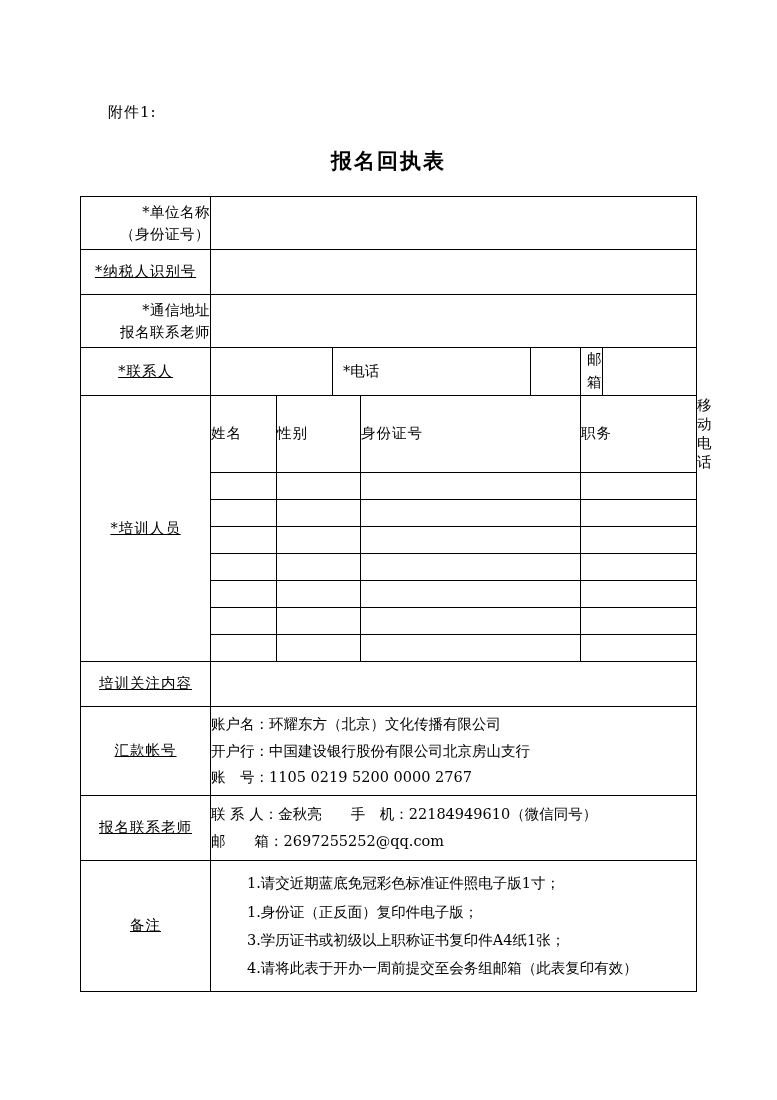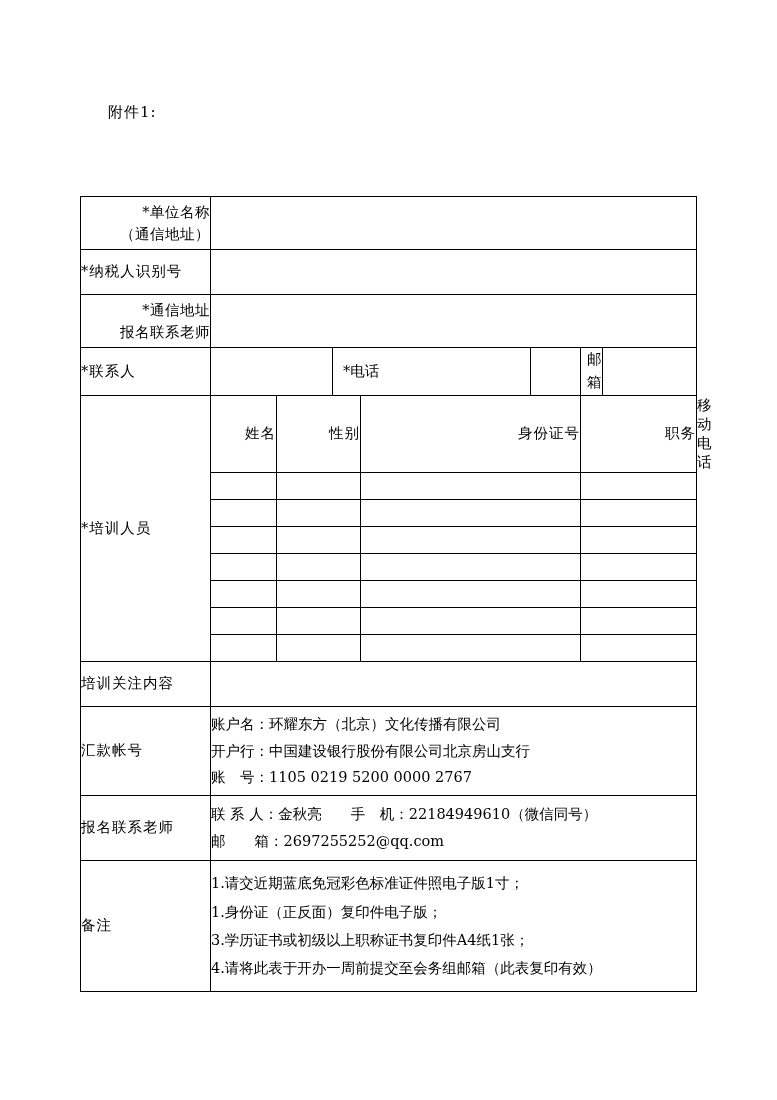--- a/index.html
+++ b/index.html
@@ -46,75 +46,79 @@
     border-collapse: collapse;
     table-layout: fixed;
   }
   table.form td {
     border: 1px solid #000000;
     padding: 0;
     vertical-align: middle;
     font-size: 14.5px;
   }
   .lbl {
+    text-align: center;
     line-height: 1.5;
     letter-spacing: 1px;
     padding: 4px 2px;
+    text-decoration: underline;
   }
   .lbl-2line {
     text-align: right;
     line-height: 1.55;
     letter-spacing: 0.5px;
     padding: 5px 2px;
   }
   .hdr-cell {
-    text-align: right;
+    text-align: left;
     letter-spacing: 1px;
   }
   .blank-row td {
     height: 26px;
   }
   .content {
     padding: 8px 10px 8px 12px;
     line-height: 1.62;
     font-size: 14.5px;
   }
   .content .line-normal {
     line-height: 1.85;
   }
   .remark-line {
     line-height: 1.95;
     font-size: 14.5px;
+    margin-left: 36px;
   }
 </style>
 </head>
 <body>
 
 <div class="page">
 
   <div class="attachment-label">附件1:</div>
 
+  <div class="doc-title">报名回执表</div>
 
   <table class="form">
     <colgroup>
       <col style="width:130px">
       <col style="width:66px">
       <col style="width:56px">
       <col style="width:28px">
       <col style="width:170px">
       <col style="width:50px">
       <col style="width:22px">
       <col style="width:94px">
     </colgroup>
 
     <tbody>
         <tr>
       <td class="lbl-2line" style="height:52px">
         <div>*单位名称</div>
-        <div>（通信地址）</div>
+        <div>（身份证号）</div>
       </td>
       <td colspan="7" class="content"></td>
     </tr>
 
     <tr>
       <td class="lbl" style="height:44px">*纳税人识别号</td>
       <td colspan="7" class="content"></td>
     </tr>
 
     <tr>

